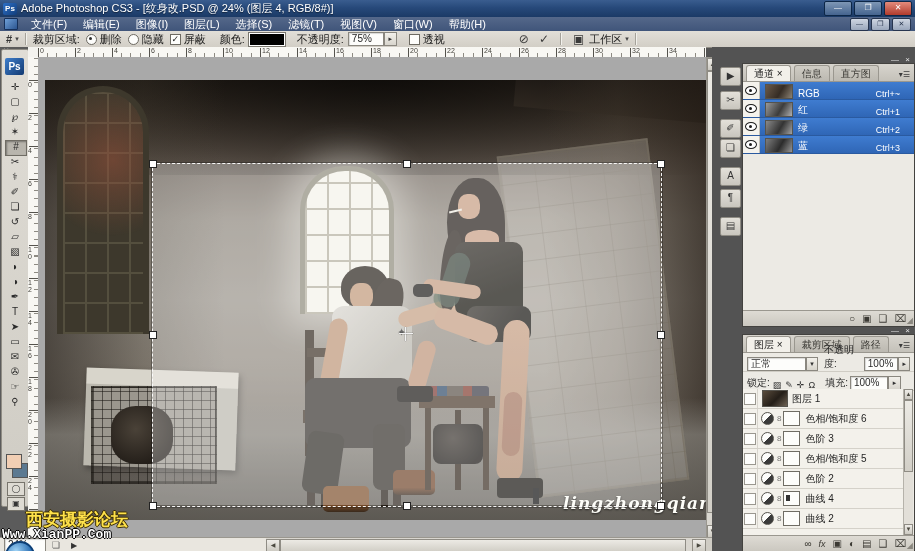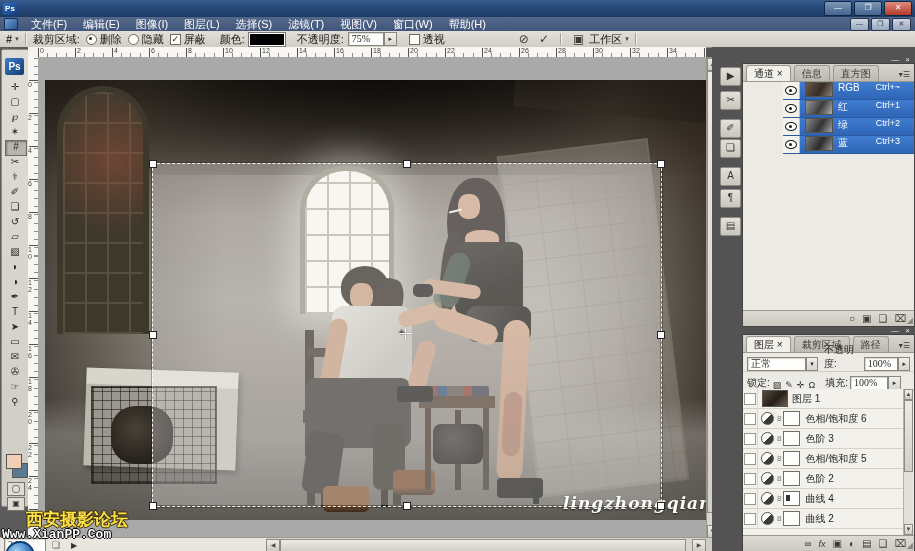--- a/index.html
+++ b/index.html
@@ -29,21 +29,21 @@
   #optionsbar{left:0;top:31px;width:915px;height:16px;background:linear-gradient(180deg,#e2dfd8,#d2cec6);
     border-bottom:1px solid #8f8c84;display:flex;align-items:center;font-size:11px;color:#1c1c1c;}
   .ob-sep{width:1px;height:12px;background:#a5a29a;border-right:1px solid #f2f1ec;margin:0 6px;}
   #ob-tool{display:flex;align-items:center;margin-left:6px;gap:3px;}
   #ob-crop-glyph{font-size:11px;font-weight:bold;color:#333;}
   .caret{font-size:7px;color:#444;}
   .radio{width:9px;height:9px;border:1px solid #6d6a62;border-radius:50%;background:#fdfdfb;display:inline-block;position:relative;margin:0 3px 0 6px;vertical-align:-1px;}
   .radio.on::after{content:"";position:absolute;left:2px;top:2px;width:3px;height:3px;border-radius:50%;background:#2d2d2d;}
   .checkbox{width:9px;height:9px;border:1px solid #6d6a62;background:#fdfdfb;display:inline-block;position:relative;margin:0 3px 0 6px;vertical-align:-1px;font-size:9px;line-height:8px;color:#222;text-align:center;}
   #ob-color-swatch{width:34px;height:11px;background:#000;border:1px solid #fff;outline:1px solid #7a776f;margin-left:4px;}
-  .field{background:#fdfdfb;border:1px solid #8a877f;box-shadow:inset 1px 1px 1px rgba(0,0,0,.15);padding:0 3px;height:12px;line-height:12px;font-size:10px;font-family:Liberation Serif, serif;}
+  .field{background:#fdfdfb;border:1px solid #8a877f;box-shadow:inset 1px 1px 1px rgba(0,0,0,.15);padding:0 3px;height:12px;line-height:12px;font-size:10px;}
   .spin{width:11px;height:12px;border:1px solid #8a877f;background:linear-gradient(180deg,#f2f0ea,#d8d5cd);font-size:7px;text-align:center;line-height:12px;color:#333;}
   .ob-icon{font-size:12px;color:#3a3a3a;margin:0 5px;}
   
   #toolcol{left:0;top:47px;width:28px;height:490px;background:#5b5b5b;}
   #toolcol-inner{position:absolute;left:1px;top:2px;width:26px;height:456px;background:linear-gradient(180deg,#e0ddd6,#cfccc4);border:1px solid #8f8c84;border-radius:2px;}
   #collapse-arrows{position:absolute;left:4px;top:-1px;color:#ddd;font-size:7px;}
   #ps-logo{position:absolute;left:3px;top:8px;width:19px;height:17px;background:linear-gradient(135deg,#3f7ecb,#123a72);
     border-radius:2px;color:#fff;font-size:10px;font-weight:bold;text-align:center;line-height:17px;}
   .tool{position:absolute;left:3px;width:20px;height:14px;text-align:center;font-size:10px;line-height:14px;color:#2a2a2a;cursor:default;}
   .tool.active{background:#b8b5ad;border:1px solid #6f6c64;box-shadow:inset 1px 1px 2px rgba(0,0,0,.35);line-height:12px;}
@@ -91,21 +91,21 @@
   #dock{left:712px;top:47px;width:203px;height:504px;background:#535353;}
   .dock-icon{position:absolute;left:8px;width:19px;height:17px;background:linear-gradient(180deg,#e3e0d9,#c9c6be);
     border:1px solid #8f8c84;border-radius:2px;font-size:10px;text-align:center;line-height:16px;color:#333;}
   .panel{position:absolute;left:30px;width:171px;background:#eceae4;border:1px solid #43423f;}
   .panel-minbar{position:absolute;right:2px;top:-9px;color:#e8e8e8;font-size:8px;letter-spacing:2px;}
   .tabstrip{height:17px;background:linear-gradient(180deg,#d8d5ce,#c4c1b9);border-bottom:1px solid #9a978f;display:flex;align-items:flex-end;}
   .tab{height:15px;line-height:15px;padding:0 7px;font-size:10px;color:#3a3934;background:linear-gradient(180deg,#cfccc4,#bcb9b1);
     border:1px solid #9a978f;border-bottom:none;border-radius:3px 3px 0 0;margin-left:3px;white-space:nowrap;}
   .tab.active{background:#f2f0ea;color:#1a1a1a;}
   .panel-menu{margin-left:auto;font-size:8px;color:#3a3a3a;padding:0 4px 2px 0;}
-  .chan-row{height:17px;display:flex;align-items:flex-start;background:linear-gradient(180deg,#3f7cd0,#2f66b6);color:#fff;border-bottom:1px solid #2a5aa0;font-size:10px;margin-left:40px;}
+  .chan-row{height:17px;display:flex;align-items:flex-end;background:linear-gradient(180deg,#3f7cd0,#2f66b6);color:#fff;border-bottom:1px solid #2a5aa0;font-size:10px;}
   .eye-cell{width:16px;height:17px;background:#f4f2ec;border-right:1px solid #c2bfb7;display:flex;align-items:center;justify-content:center;}
   .eye{width:10px;height:7px;border:1px solid #1c1c1c;border-radius:50%;background:#fff;position:relative;display:inline-block;}
   .eye::after{content:"";position:absolute;left:3px;top:1.5px;width:3px;height:3px;background:#1c1c1c;border-radius:50%;}
   .thumb{width:26px;height:13px;border:1px solid #55534d;margin:0 5px;flex:none;}
   .chan-short{margin-left:auto;margin-right:14px;font-size:9px;}
   .panel-botbar{position:absolute;left:0;bottom:0;width:100%;height:16px;background:linear-gradient(180deg,#dedbd4,#cbc8c0);
     border-top:1px solid #9a978f;display:flex;align-items:center;justify-content:flex-end;gap:7px;padding-right:8px;box-sizing:border-box;}
   .pbtn{font-size:10px;color:#3c3a34;line-height:14px;}
   .grip{position:absolute;right:1px;bottom:1px;font-size:8px;color:#8a877f;}
   
@@ -119,20 +119,21 @@
   .mask-mark{position:absolute;left:2px;top:3px;width:4px;height:6px;background:#333;}
   .img-thumb{width:24px;height:15px;border:1px solid #55534d;margin:0 4px;flex:none;
     background:linear-gradient(135deg,#5a4c3c,#241e18 55%,#6e6254);}
   #layers-scroll{position:absolute;right:1px;width:9px;background:#e2dfd8;border-left:1px solid #b5b2aa;}
 </style>
 </head>
 <body>
 
 <div class="abs" id="titlebar">
   <div id="app-icon">Ps</div>
+  <div id="title-text">Adobe Photoshop CS3 - [纹身改.PSD @ 24% (图层 4, RGB/8#)]</div>
   <div id="win-controls">
     <div class="win-btn">—</div>
     <div class="win-btn">❐</div>
     <div class="win-btn close">✕</div>
   </div>
 </div>
 
 <div class="abs" id="menubar">
   <div id="doc-icon"></div>
   <div id="menu-items" style="display:flex;">

